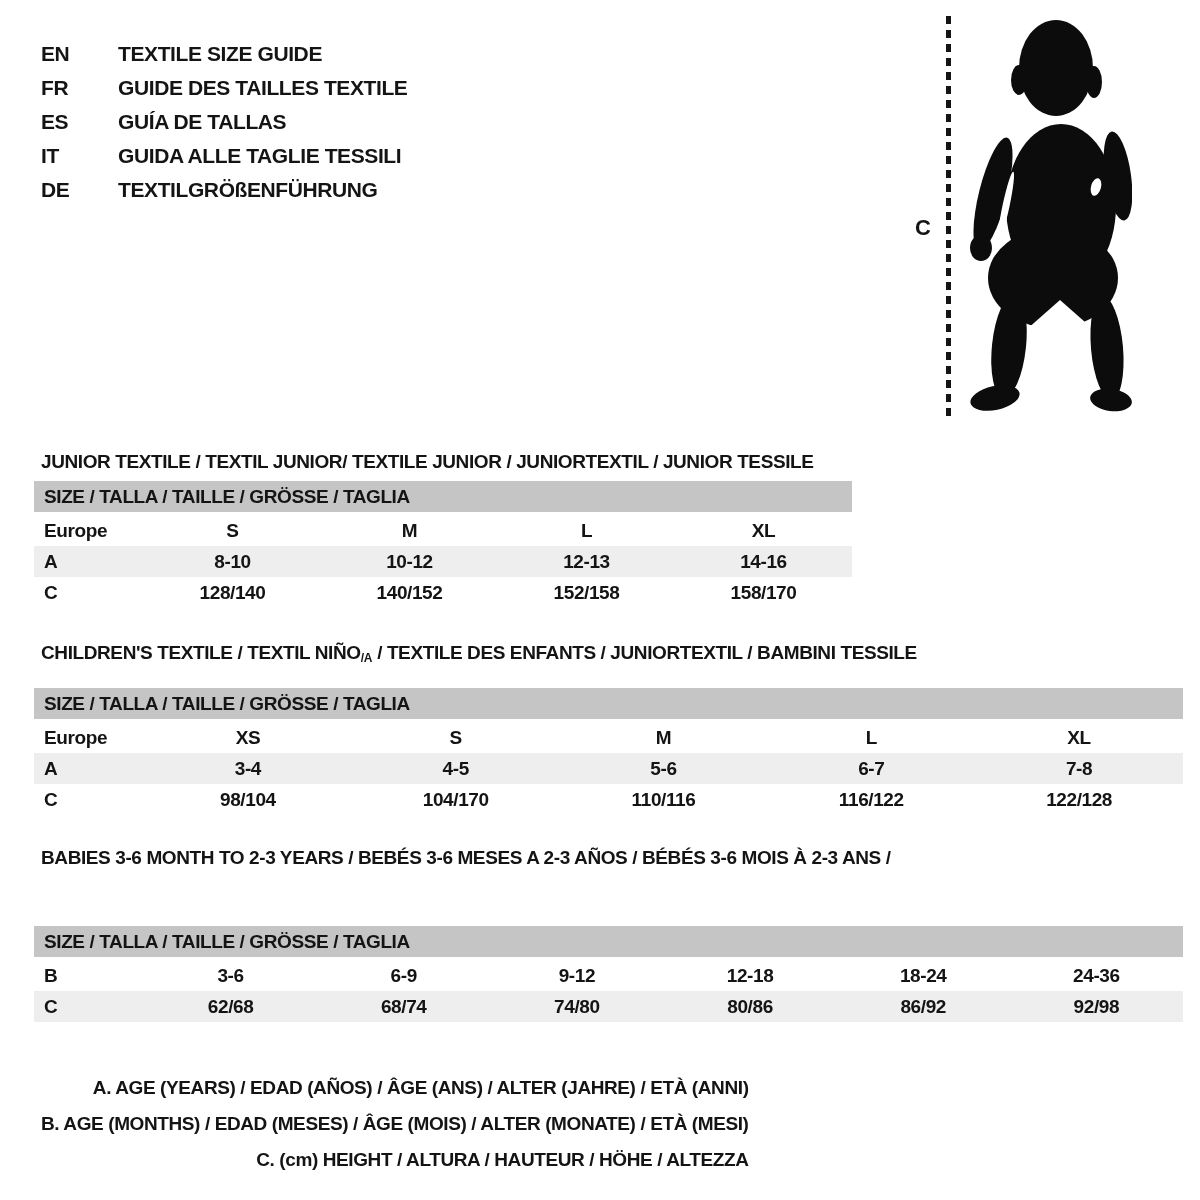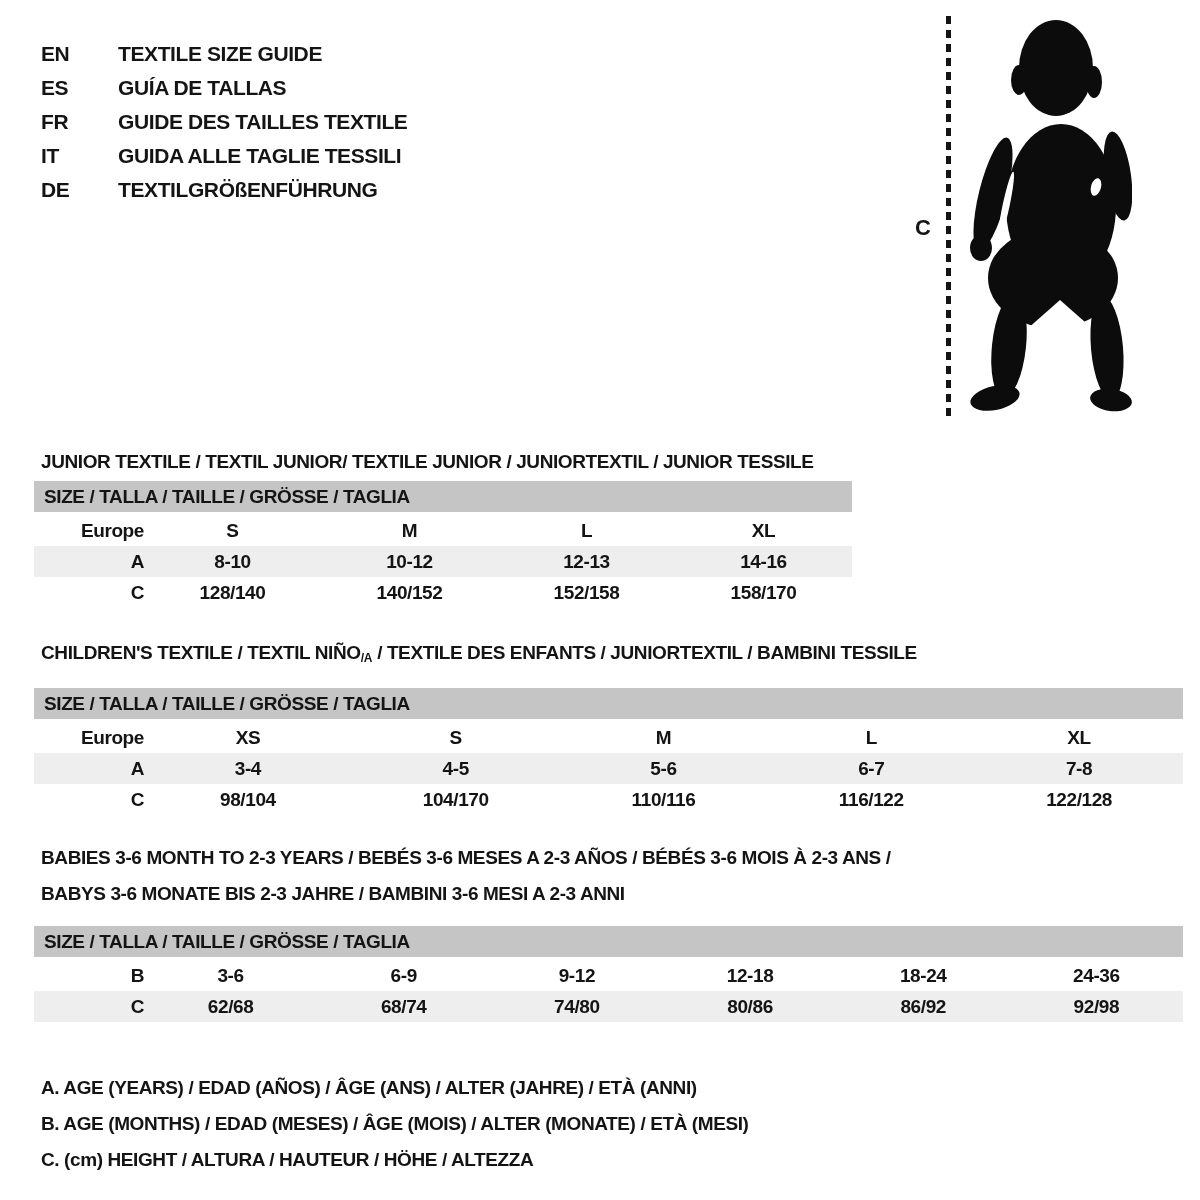--- a/index.html
+++ b/index.html
@@ -32,42 +32,42 @@
   .size-band{
     position:absolute;left:34px;height:31px;line-height:31px;
     background:var(--band);padding-left:10px;font-size:19px;box-sizing:border-box;
   }
   
   .size-table{position:absolute;left:34px;border-collapse:collapse;table-layout:fixed;}
   .size-table td{
     height:31px;padding:0;text-align:center;font-size:19px;font-weight:700;
     letter-spacing:-0.4px;vertical-align:middle;
   }
-  .size-table td.row-label{text-align:right;padding-left:10px;}
+  .size-table td.row-label{text-align:left;padding-left:10px;}
   .size-table tr:nth-child(even){background:var(--shade);}
   
-  .legend{position:absolute;left:41px;top:1070px;font-size:19px;line-height:36px;white-space:nowrap;}
+  .legend{position:absolute;left:41px;top:1070px;font-size:19px;line-height:36px;white-space:nowrap;text-align:right;}
 </style>
 </head>
 <body>
 
 <div class="canvas">
 
   <div class="lang-block">
     <div class="lang-row">
       <span class="lang-code">EN</span>
       <span class="lang-title">TEXTILE SIZE GUIDE</span>
     </div>
     <div class="lang-row">
+      <span class="lang-code">FR</span>
+      <span class="lang-title">GUIDE DES TAILLES TEXTILE</span>
+    </div>
+    <div class="lang-row">
       <span class="lang-code">ES</span>
       <span class="lang-title">GUÍA DE TALLAS</span>
-    </div>
-    <div class="lang-row">
-      <span class="lang-code">FR</span>
-      <span class="lang-title">GUIDE DES TAILLES TEXTILE</span>
     </div>
     <div class="lang-row">
       <span class="lang-code">IT</span>
       <span class="lang-title">GUIDA ALLE TAGLIE TESSILI</span>
     </div>
     <div class="lang-row">
       <span class="lang-code">DE</span>
       <span class="lang-title">TEXTILGRÖßENFÜHRUNG</span>
     </div>
   </div>
@@ -169,21 +169,20 @@
       <td>98/104</td>
       <td>104/170</td>
       <td>110/116</td>
       <td>116/122</td>
       <td>122/128</td>
     </tr>
   </tbody>
     </table>
 
   <div class="section-title" style="top:847px;">BABIES 3-6 MONTH TO 2-3 YEARS / BEBÉS 3-6 MESES A 2-3 AÑOS / BÉBÉS 3-6 MOIS À 2-3 ANS /</div>
-  <div class="section-title" style="top:883px;">BABYS 3-6 MONATE BIS 2-3 JAHRE / BAMBINI 3-6 MESI A 2-3 ANNI</div>
   <div class="size-band" style="top:926px;width:1149px;">SIZE / TALLA / TAILLE / GRÖSSE / TAGLIA</div>
   <table class="size-table" style="top:960px;width:1149px;">
     <colgroup>
         <col style="width:110px">
         <col>
         <col>
         <col>
         <col>
         <col>
         <col>

